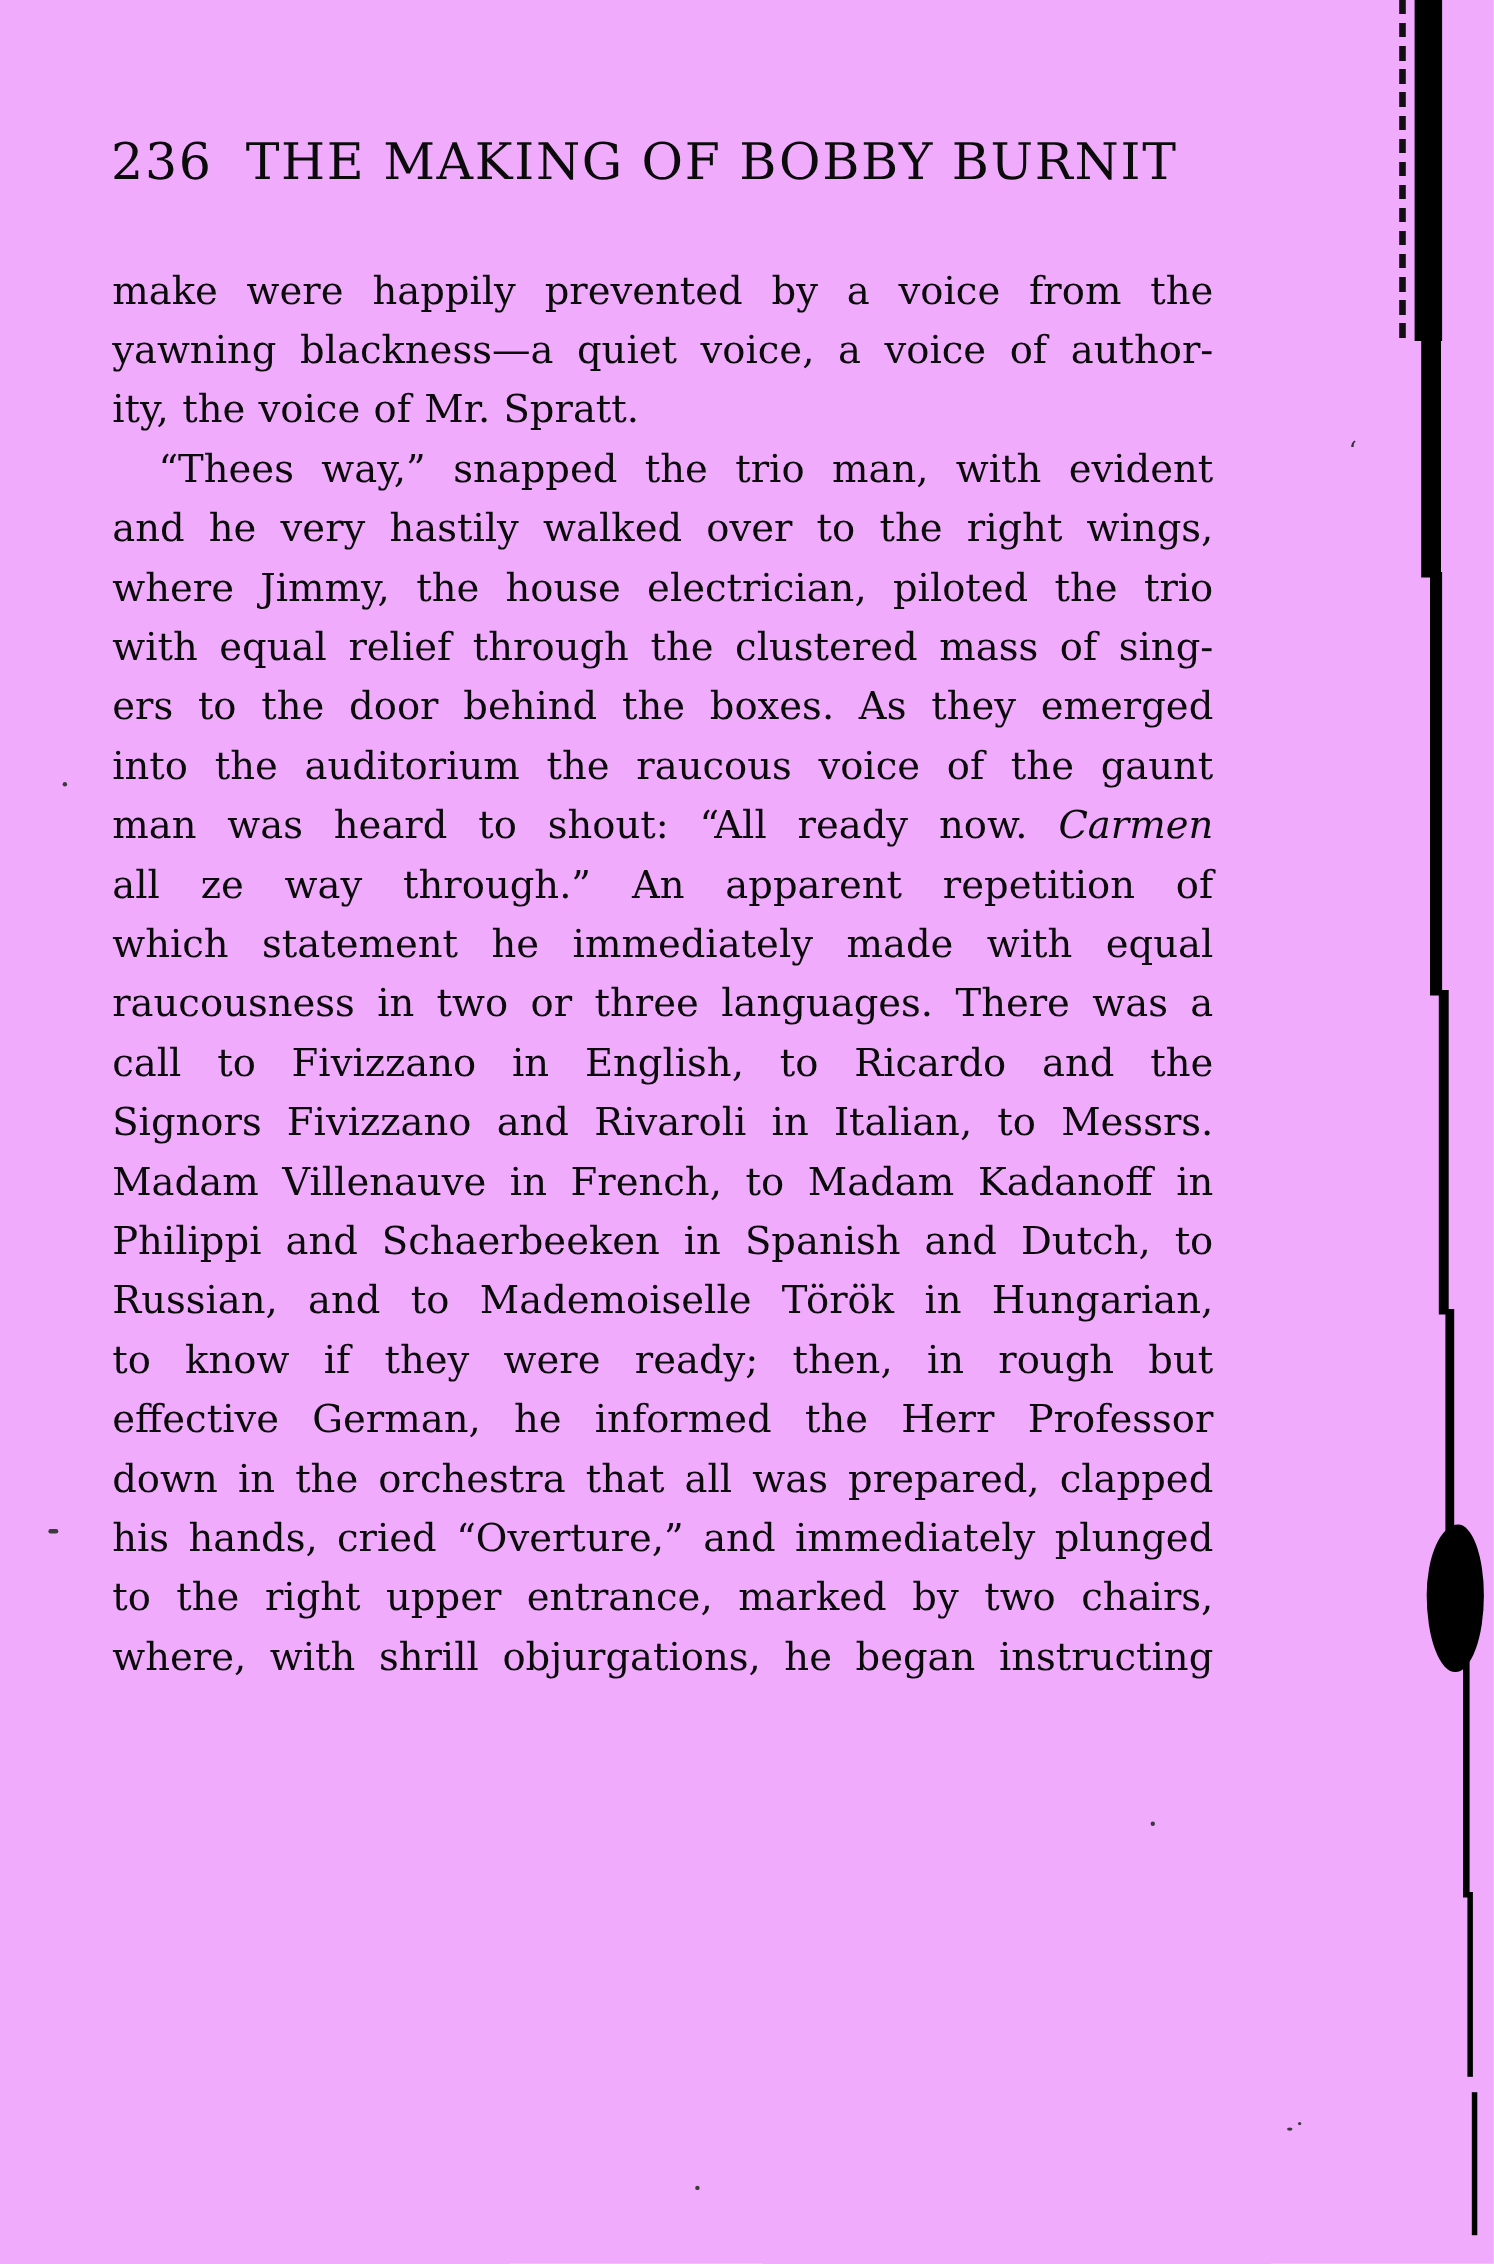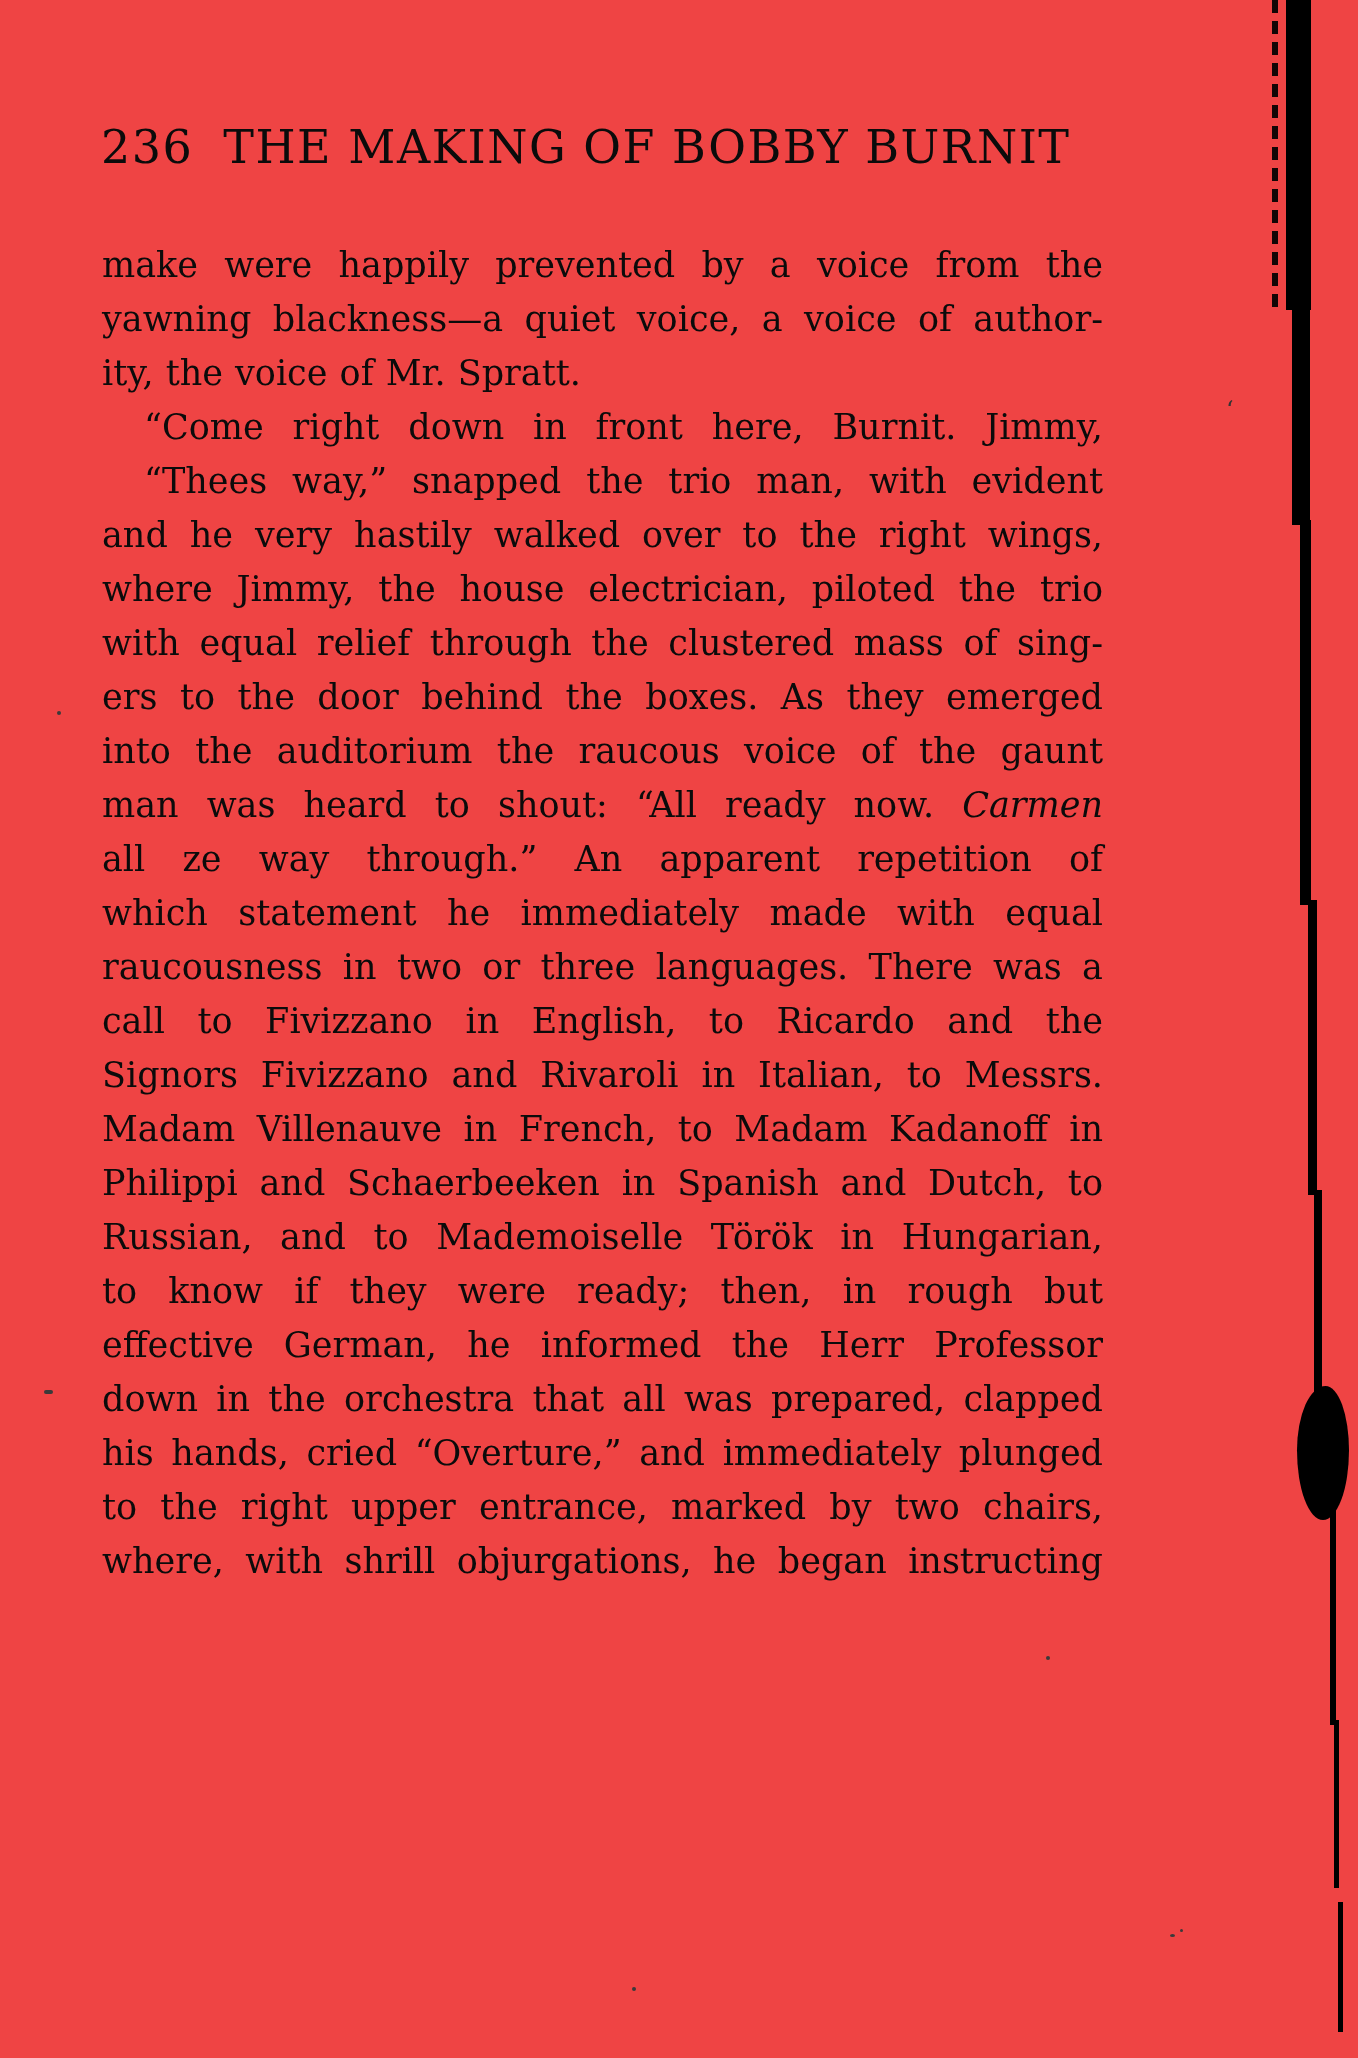--- a/index.html
+++ b/index.html
@@ -1,20 +1,20 @@
 <!DOCTYPE html>
 <html><head>
 <meta charset="utf-8">
 <style>
   html, body { margin: 0; padding: 0; background: #e8e8e8; }
   .page {
     position: relative;
     width: 1358px;
     height: 2058px;
-    background: #ef4444;
+    background: #f0abfc;
     overflow: hidden;
     font-family: "DejaVu Serif", "Liberation Serif", serif;
     color: #0b0b0b;
   }
 
   
   .running-head {
     position: absolute;
     left: 101px;
     top: 121px;
@@ -81,21 +81,20 @@
 
   <div class="running-head">
     <span class="pageno">236</span>
     <span class="booktitle">THE MAKING OF BOBBY BURNIT</span>
   </div>
 
   <div class="textblock">
     <div class="ln">make were happily prevented by a voice from the</div>
     <div class="ln">yawning blackness—a quiet voice, a voice of author-</div>
     <div class="ln-left">ity, the voice of Mr. Spratt.</div>
-    <div class="ln indent">“Come right down in front here, Burnit. Jimmy,</div>
     <div class="ln indent">“Thees way,” snapped the trio man, with evident</div>
     <div class="ln">and he very hastily walked over to the right wings,</div>
     <div class="ln">where Jimmy, the house electrician, piloted the trio</div>
     <div class="ln">with equal relief through the clustered mass of sing-</div>
     <div class="ln">ers to the door behind the boxes. As they emerged</div>
     <div class="ln">into the auditorium the raucous voice of the gaunt</div>
     <div class="ln"><span>man was heard to shout: “All ready now. </span><span class="it">Carmen</span></div>
     <div class="ln">all ze way through.” An apparent repetition of</div>
     <div class="ln">which statement he immediately made with equal</div>
     <div class="ln">raucousness in two or three languages. There was a</div>

